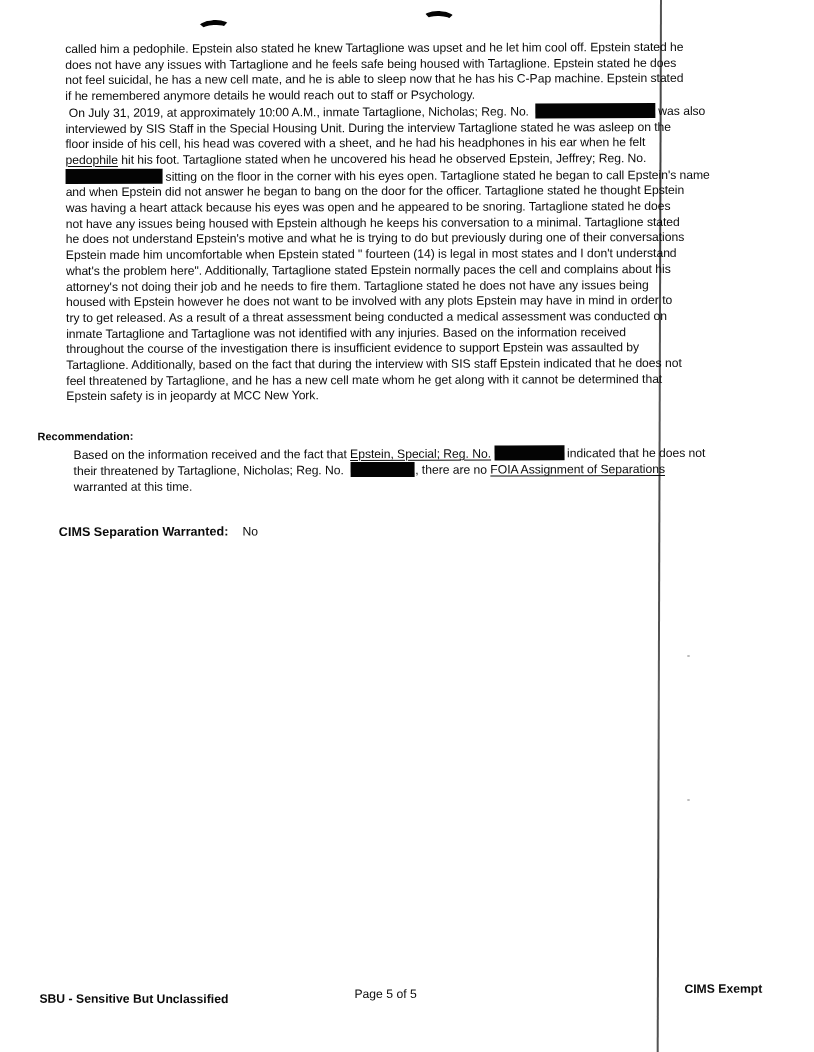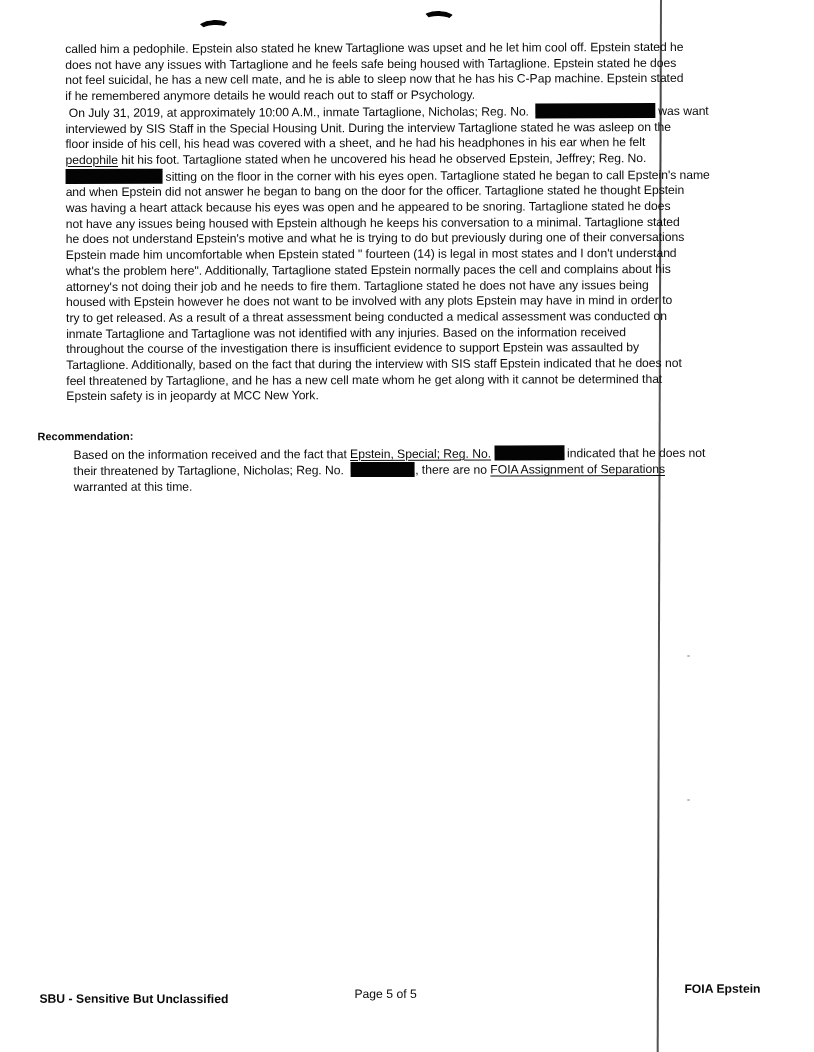--- a/index.html
+++ b/index.html
@@ -68,21 +68,21 @@
   <div class="speck speck-1"></div>
   <div class="speck speck-2"></div>
 
   <div class="content">
 
     <div class="para1">
       <div class="tline">called him a pedophile. Epstein also stated he knew Tartaglione was upset and he let him cool off. Epstein stated he</div>
       <div class="tline">does not have any issues with Tartaglione and he feels safe being housed with Tartaglione. Epstein stated he does</div>
       <div class="tline">not feel suicidal, he has a new cell mate, and he is able to sleep now that he has his C-Pap machine. Epstein stated</div>
       <div class="tline">if he remembered anymore details he would reach out to staff or Psychology.</div>
-      <div class="tline"><span> On July 31, 2019, at approximately 10:00 A.M., inmate Tartaglione, Nicholas; Reg. No. </span><span class="redact r-a"></span><span>was want</span></div>
+      <div class="tline"><span> On July 31, 2019, at approximately 10:00 A.M., inmate Tartaglione, Nicholas; Reg. No. </span><span class="redact r-a"></span><span>was also</span></div>
       <div class="tline">interviewed by SIS Staff in the Special Housing Unit. During the interview Tartaglione stated he was asleep on the</div>
       <div class="tline">floor inside of his cell, his head was covered with a sheet, and he had his headphones in his ear when he felt</div>
       <div class="tline"><span class="u">pedophile</span><span> hit his foot. Tartaglione stated when he uncovered his head he observed Epstein, Jeffrey; Reg. No.</span></div>
       <div class="tline"><span class="redact r-b"></span><span>sitting on the floor in the corner with his eyes open. Tartaglione stated he began to call Epstein's name</span></div>
       <div class="tline">and when Epstein did not answer he began to bang on the door for the officer. Tartaglione stated he thought Epstein</div>
       <div class="tline">was having a heart attack because his eyes was open and he appeared to be snoring. Tartaglione stated he does</div>
       <div class="tline">not have any issues being housed with Epstein although he keeps his conversation to a minimal. Tartaglione stated</div>
       <div class="tline">he does not understand Epstein's motive and what he is trying to do but previously during one of their conversations</div>
       <div class="tline">Epstein made him uncomfortable when Epstein stated " fourteen (14) is legal in most states and I don't understand</div>
       <div class="tline">what's the problem here". Additionally, Tartaglione stated Epstein normally paces the cell and complains about his</div>
@@ -97,19 +97,22 @@
     </div>
 
     <div class="rec-heading">Recommendation:</div>
 
     <div class="rec-body">
       <div class="tline"><span>Based on the information received and the fact that </span><span class="u">Epstein, Special; Reg. No.</span><span class="redact r-c"></span><span>indicated that he does not</span></div>
       <div class="tline"><span>their threatened by Tartaglione, Nicholas; Reg. No. </span><span class="redact r-d"></span><span>, there are no </span><span class="u">FOIA Assignment of Separations</span></div>
       <div class="tline">warranted at this time.</div>
     </div>
 
+    <div class="cims-line">
+      <span class="label">CIMS Separation Warranted:</span><span class="value">No</span>
+    </div>
 
     <div class="footer-item footer-left">SBU - Sensitive But Unclassified</div>
     <div class="footer-item footer-center">Page 5 of 5</div>
-    <div class="footer-item footer-right">FOIA Epstein</div>
+    <div class="footer-item footer-right">CIMS Exempt</div>
 
   </div>
 </div>
 
 </body></html>

